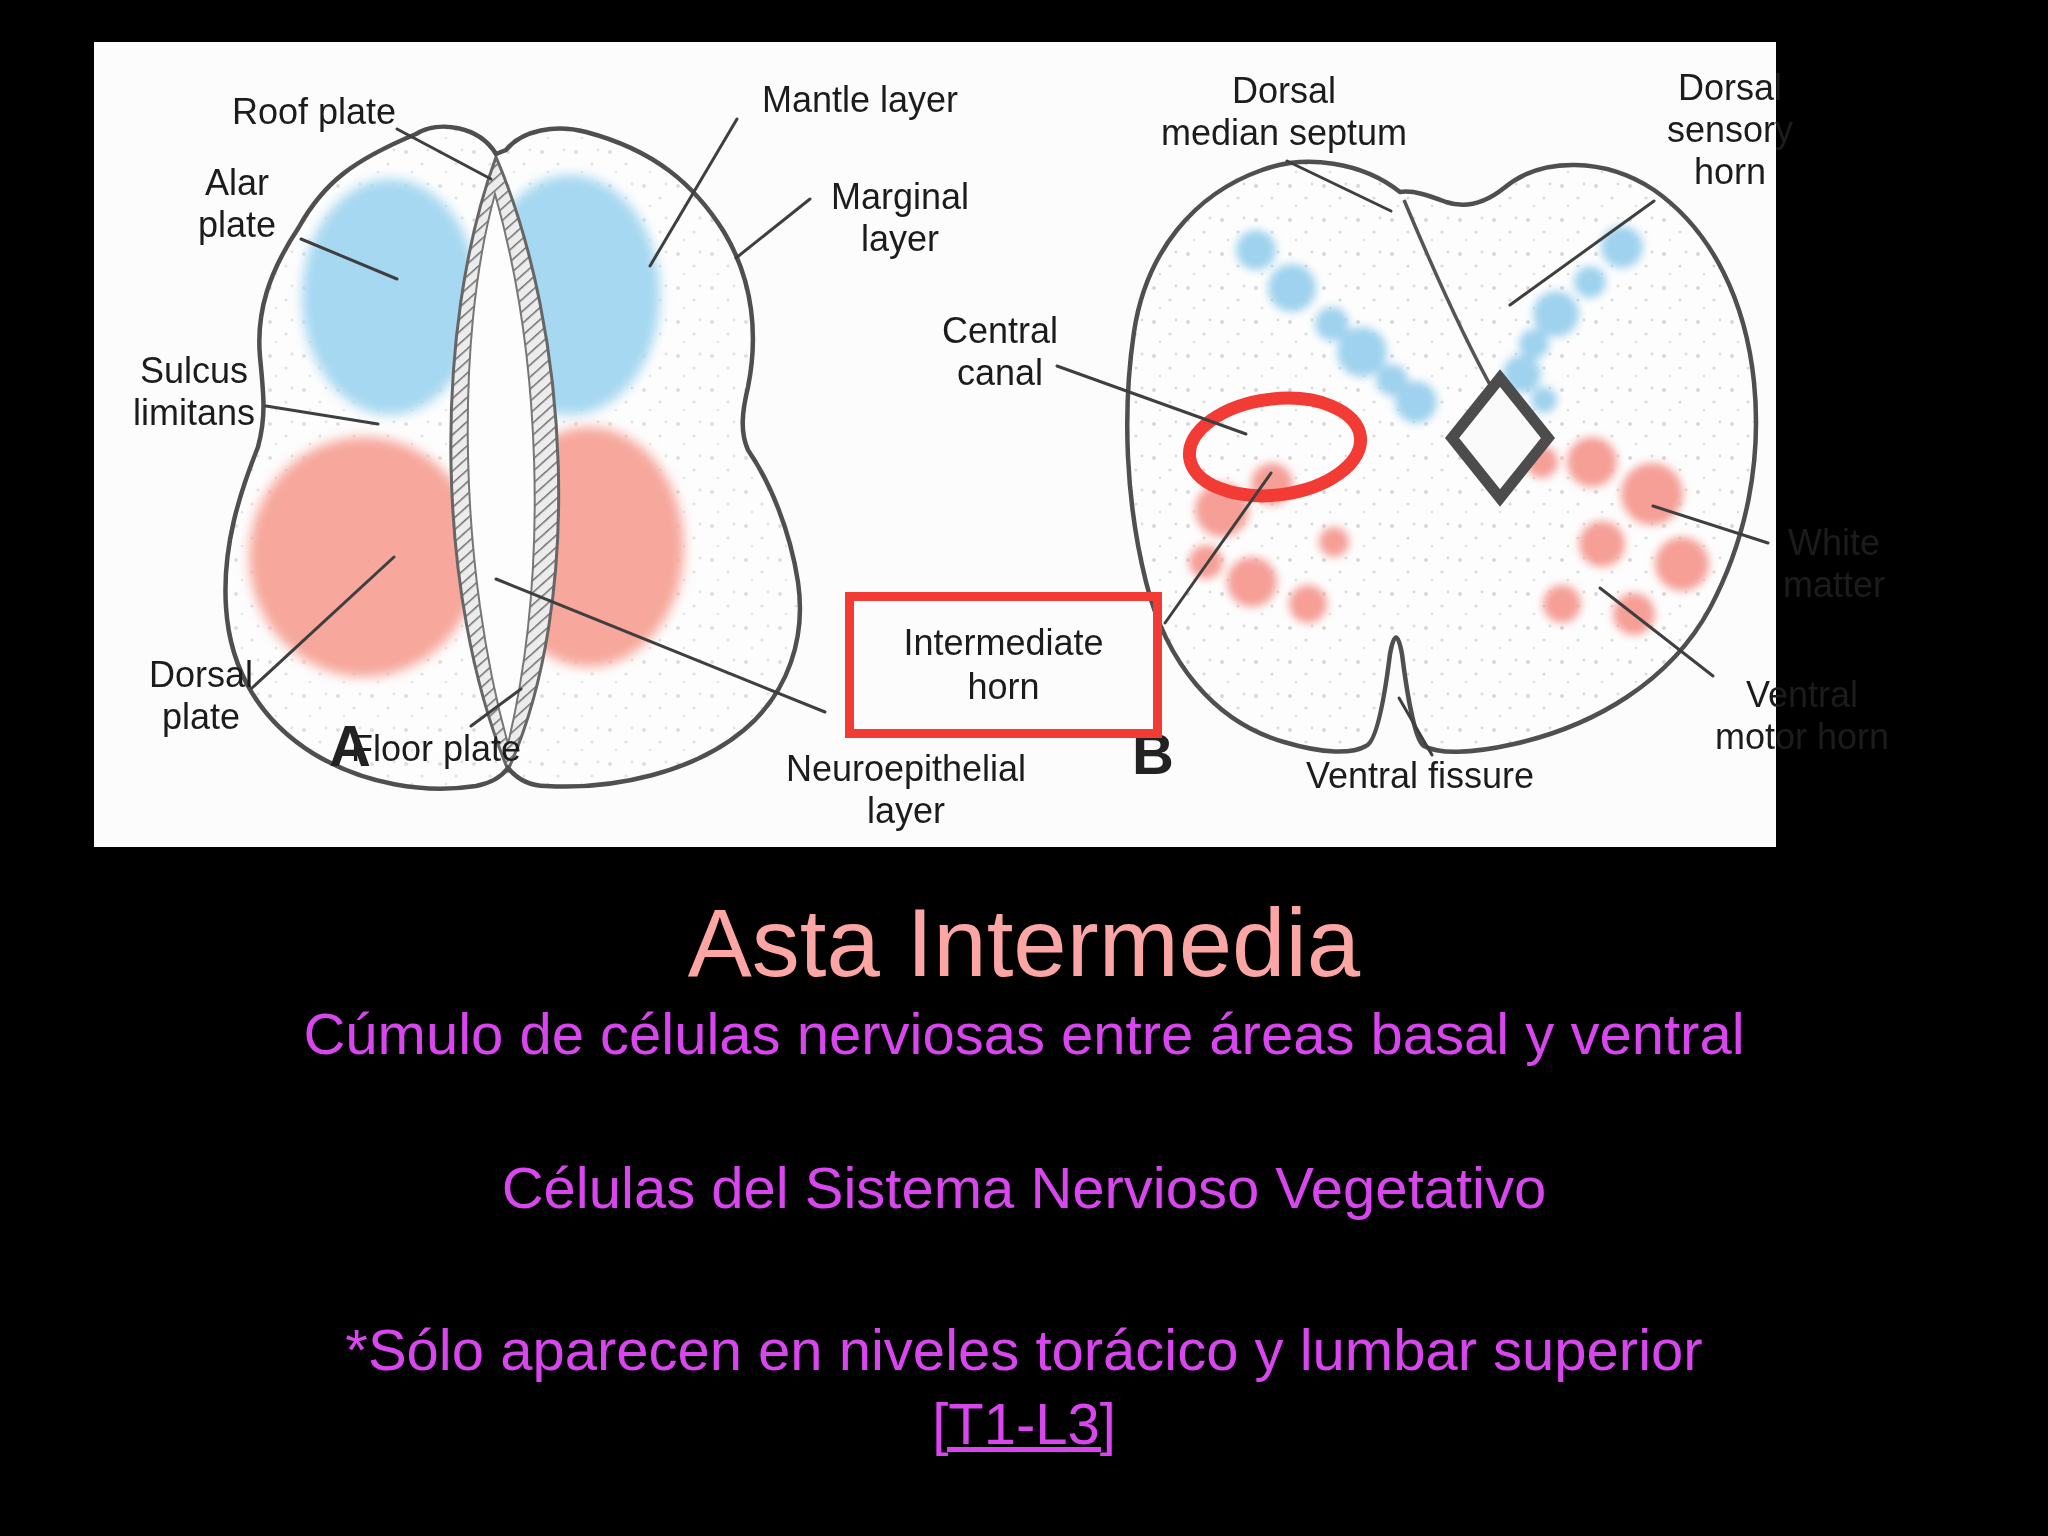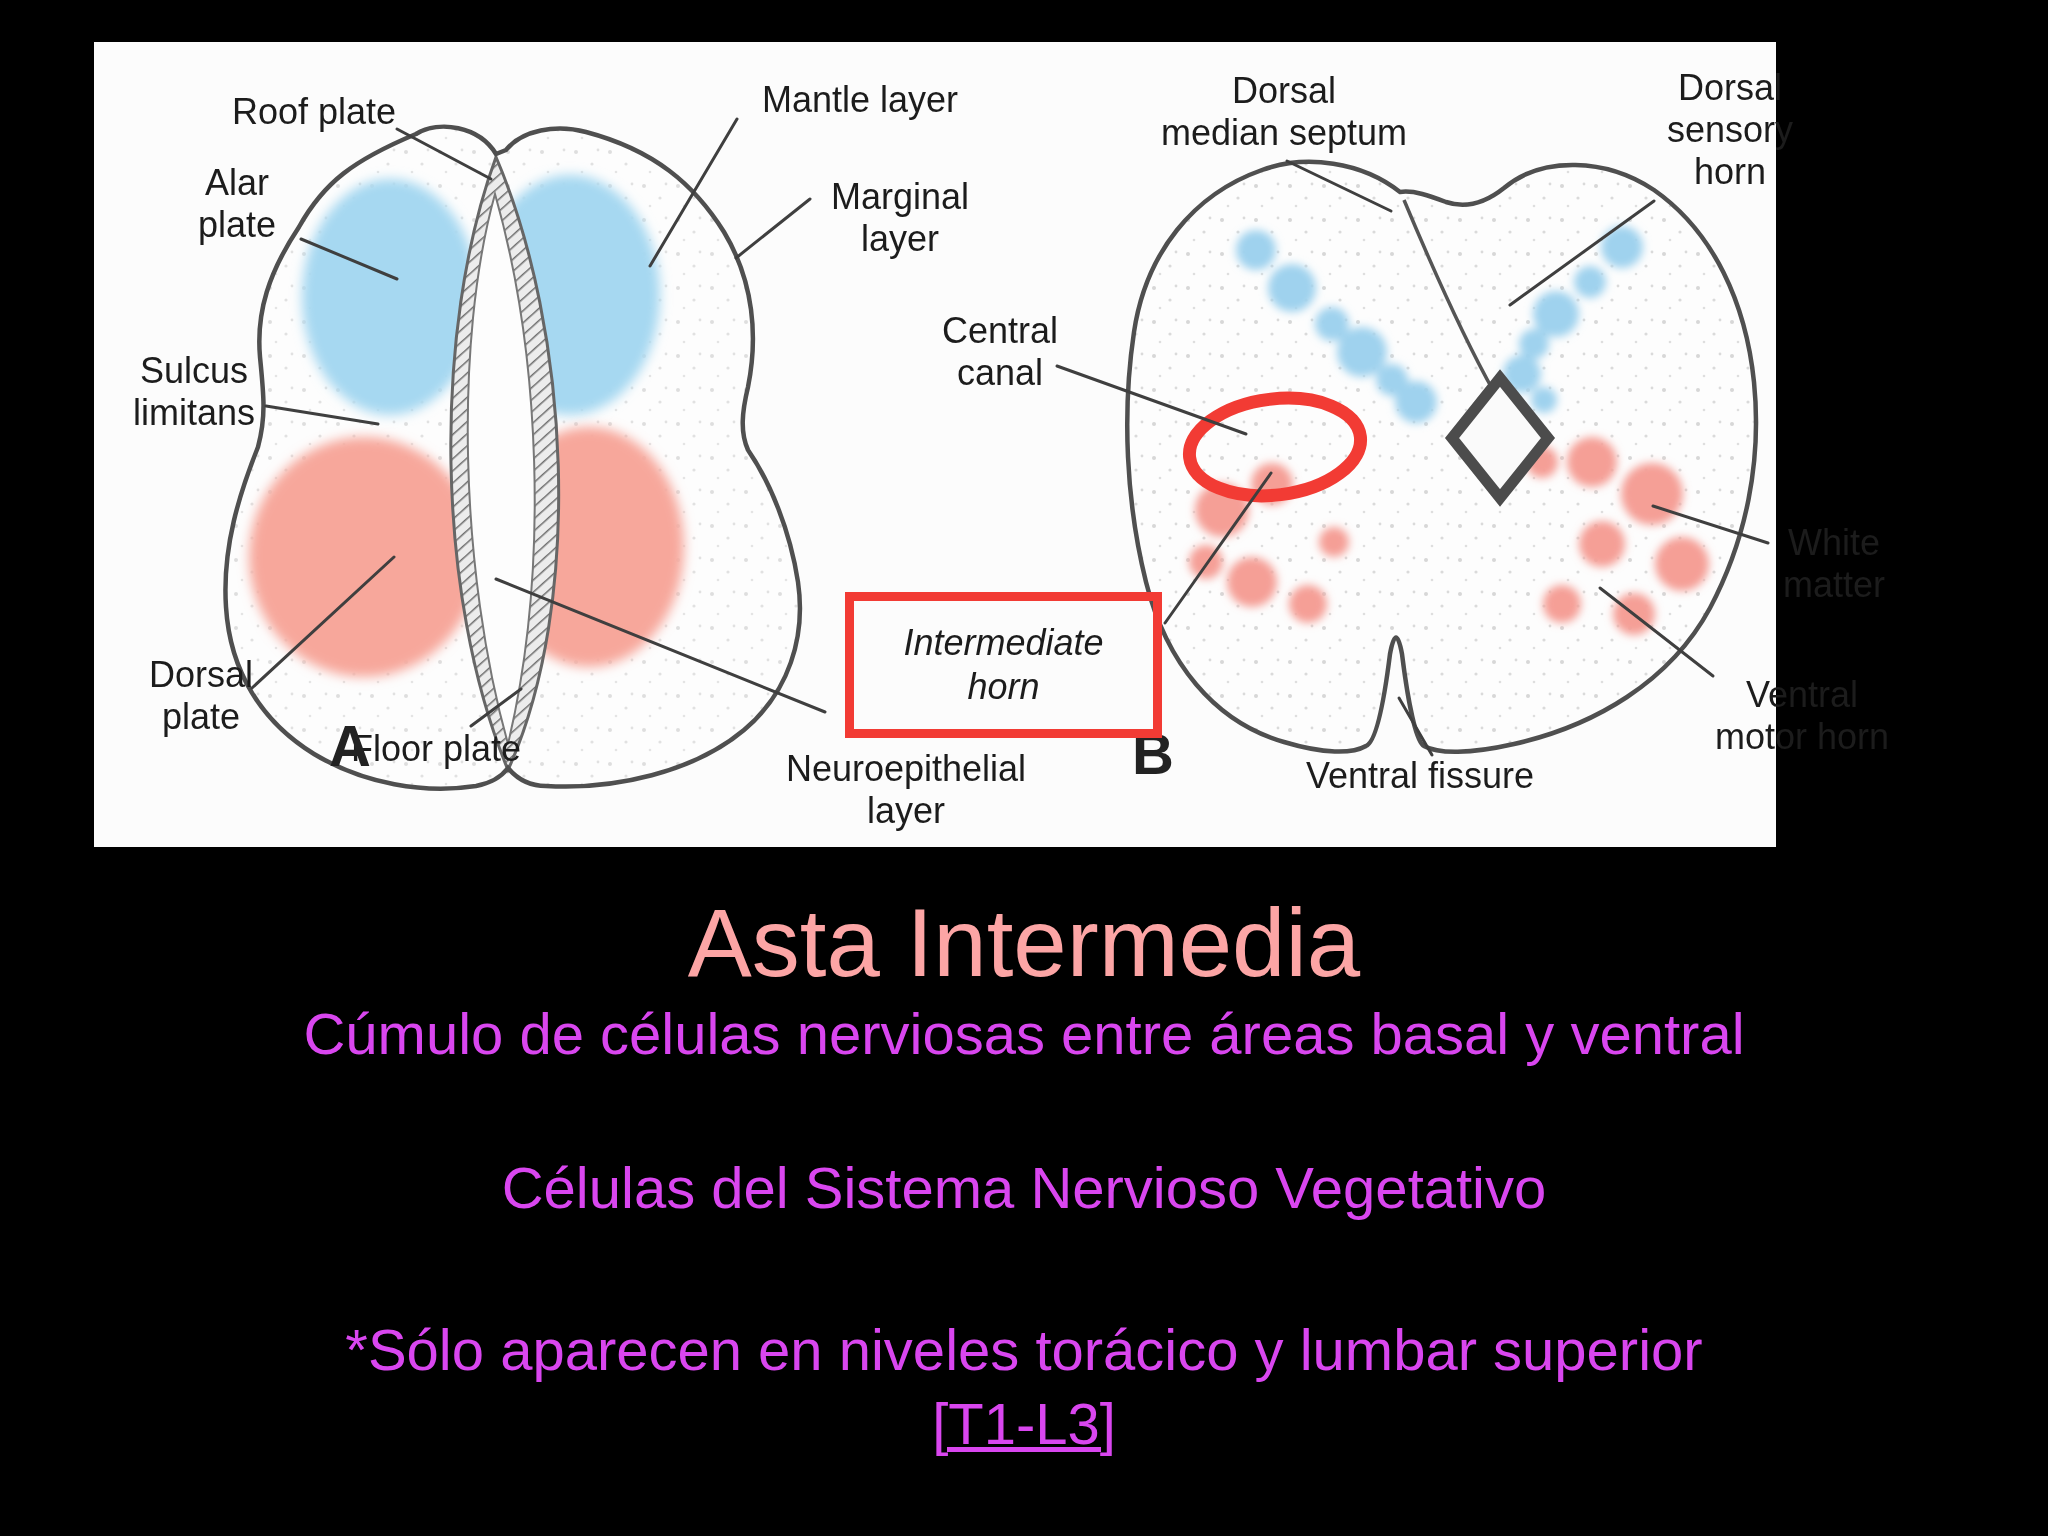--- a/index.html
+++ b/index.html
@@ -8,21 +8,21 @@
   .panel{position:absolute;left:94px;top:42px;width:1682px;height:805px;
          background:#fcfcfc;}
   .panel svg{position:absolute;left:0;top:0;}
   .lbl{position:absolute;transform:translate(-50%,-50%);text-align:center;
        color:#1c1c1c;font-size:36px;line-height:42px;font-weight:500;
        white-space:nowrap;z-index:3;}
   .letter{position:absolute;transform:translate(-50%,-50%);color:#222;
           font-size:58px;font-weight:700;z-index:3;}
   .redbox{position:absolute;left:751px;top:550px;width:317px;height:146px;
           border:9px solid #f23b34;box-sizing:border-box;z-index:4;
-          display:flex;flex-direction:column;align-items:center;justify-content:center;font-style:italic;}
+          display:flex;flex-direction:column;align-items:center;justify-content:center;}
   .redbox .lbl-line{font-size:36px;line-height:44px;color:#1c1c1c;font-weight:500;}
   .caption{position:absolute;left:0;width:2048px;text-align:center;}
   .title{top:888px;font-size:96px;color:#fca5a5;letter-spacing:0px;}
   .red1{top:1000px;}
   .red2{top:1154px;}
   .red3{top:1316px;text-align:center;}
   .red4{top:1390px;text-decoration:underline;}
   .redline{font-size:58px;color:#d946ef;}
 </style>
 </head>

